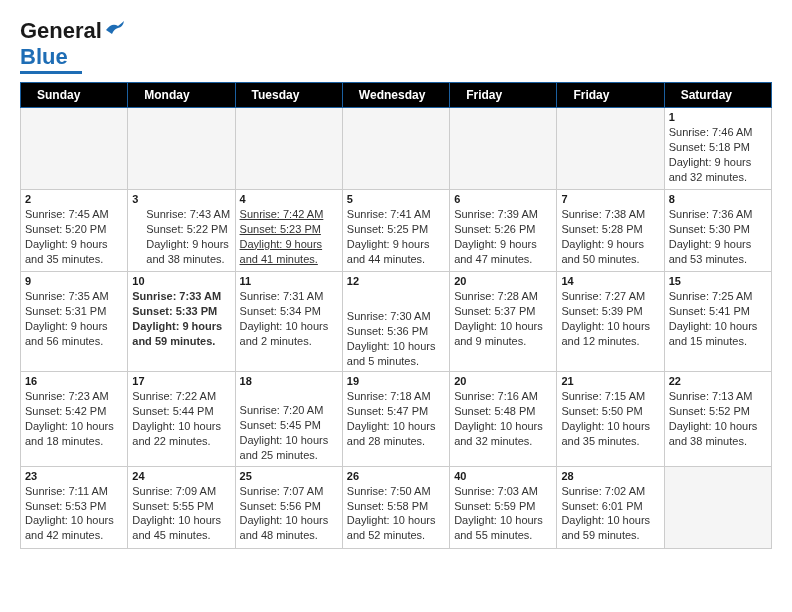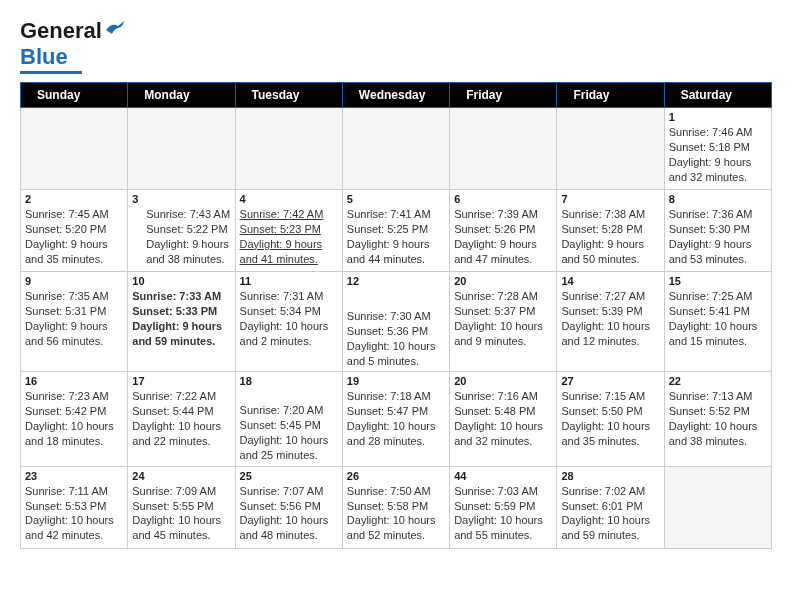--- a/index.html
+++ b/index.html
@@ -243,21 +243,21 @@
 Sunset: 5:47 PM
 Daylight: 10 hours and 28 minutes.</div>
           </td>
           <td>
             <span class="day-number">20</span>
             <div class="day-info" style="white-space: pre-line;">Sunrise: 7:16 AM
 Sunset: 5:48 PM
 Daylight: 10 hours and 32 minutes.</div>
           </td>
           <td>
-            <span class="day-number">27</span>
+            <span class="day-number">21</span>
             <div class="day-info" style="white-space: pre-line;">Sunrise: 7:15 AM
 Sunset: 5:50 PM
 Daylight: 10 hours and 35 minutes.</div>
           </td>
           <td>
             <span class="day-number">22</span>
             <div class="day-info" style="white-space: pre-line;">Sunrise: 7:13 AM
 Sunset: 5:52 PM
 Daylight: 10 hours and 38 minutes.</div>
           </td>
@@ -281,21 +281,21 @@
 Sunset: 5:56 PM
 Daylight: 10 hours and 48 minutes.</div>
           </td>
           <td>
             <span class="day-number">26</span>
             <div class="day-info" style="white-space: pre-line;">Sunrise: 7:50 AM
 Sunset: 5:58 PM
 Daylight: 10 hours and 52 minutes.</div>
           </td>
           <td>
-            <span class="day-number">44</span>
+            <span class="day-number">40</span>
             <div class="day-info" style="white-space: pre-line;">Sunrise: 7:03 AM
 Sunset: 5:59 PM
 Daylight: 10 hours and 55 minutes.</div>
           </td>
           <td>
             <span class="day-number">28</span>
             <div class="day-info" style="white-space: pre-line;">Sunrise: 7:02 AM
 Sunset: 6:01 PM
 Daylight: 10 hours and 59 minutes.</div>
           </td>

